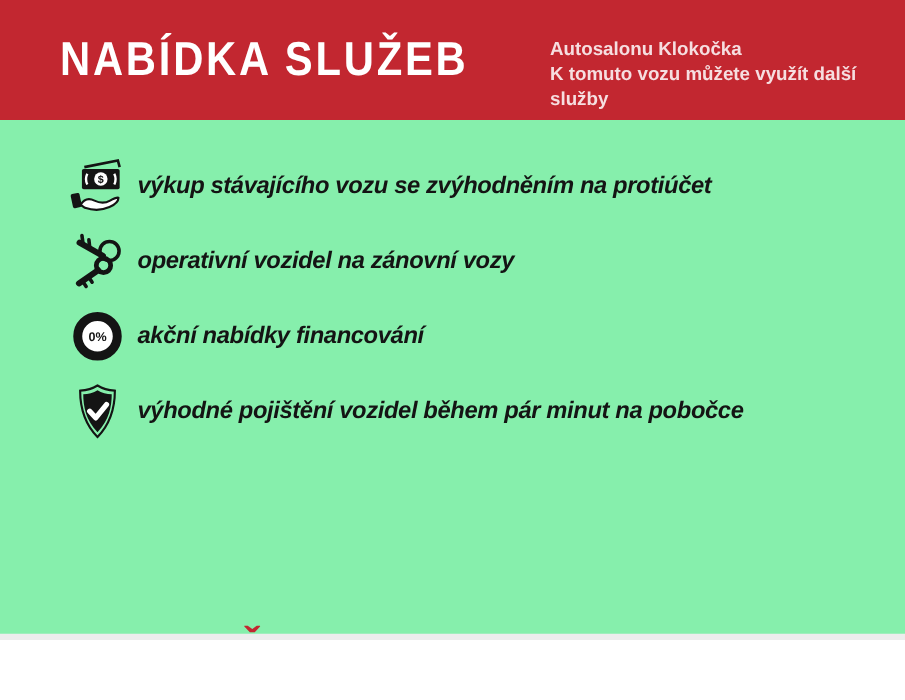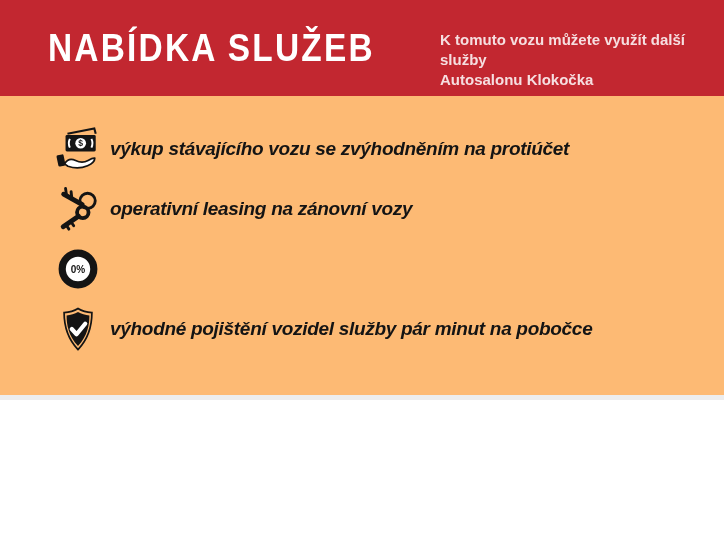--- a/index.html
+++ b/index.html
@@ -1,16 +1,16 @@
 <!DOCTYPE html>
 <html><head>
 <meta charset="utf-8">
 <style>
   html,body{margin:0;padding:0;background:#fff;font-family:"Liberation Sans",sans-serif;}
-  .page{position:relative;width:724px;height:400px;background:#fdba74;overflow:hidden;}
+  .page{position:relative;width:724px;height:512px;background:#86efac;overflow:hidden;}
 
   
   .header{position:absolute;left:0;top:0;width:724px;height:96px;background:#c22730;}
   .title{position:absolute;left:48px;top:27px;margin:0;font-size:38px;font-weight:700;
          color:#ffffff;letter-spacing:2.5px;white-space:nowrap;
          transform:scaleX(0.88);transform-origin:left top;}
   .subtitle{position:absolute;left:440px;top:30px;width:280px;font-size:15px;font-weight:600;
             color:rgba(255,255,255,0.85);line-height:20px;}
 
   
@@ -27,22 +27,22 @@
   .bottom-strip{position:absolute;left:0;bottom:0;width:724px;height:5px;background:#ededed;}
 </style>
 </head>
 <body>
 
 <div class="page">
 
   <div class="header">
     <h1 class="title">NABÍDKA SLUŽEB</h1>
     <div class="subtitle">
+      <div>Autosalonu Klokočka</div>
       <div>K tomuto vozu můžete využít další služby</div>
-      <div>Autosalonu Klokočka</div>
     </div>
   </div>
 
   <div class="services">
 
     <div class="row">
       <span class="ic">
         <svg width="46" height="46" viewBox="0 0 48 48">
           <path d="M13 8 L41 2.5 L42.5 8" fill="none" stroke="#141414" stroke-width="2.2"></path>
           <rect x="11" y="9.5" width="31.5" height="17" rx="1.5" fill="#141414"></rect>
@@ -64,42 +64,43 @@
           <circle cx="34" cy="15.5" r="8" fill="none" stroke="#141414" stroke-width="3"></circle>
           <path d="M28.5 19.5 L9 8.5" stroke="#141414" stroke-width="5" stroke-linecap="round"></path>
           <path d="M12 9.5 L11 2.5" stroke="#141414" stroke-width="3" stroke-linecap="round"></path>
           <path d="M17.5 12.5 L16.8 6" stroke="#141414" stroke-width="3" stroke-linecap="round"></path>
           <circle cx="29" cy="27.5" r="6" fill="none" stroke="#141414" stroke-width="4"></circle>
           <path d="M24.5 31.5 L8.5 42.5" stroke="#141414" stroke-width="5" stroke-linecap="round"></path>
           <path d="M11.5 40.5 L14.5 45" stroke="#141414" stroke-width="3" stroke-linecap="round"></path>
           <path d="M16.5 37 L19.5 41.5" stroke="#141414" stroke-width="3" stroke-linecap="round"></path>
         </svg>
       </span>
-      <span class="lbl">operativní leasing na zánovní vozy</span>
+      <span class="lbl">operativní vozidel na zánovní vozy</span>
     </div>
 
     <div class="row">
       <span class="ic">
         <svg width="46" height="46" viewBox="0 0 48 48">
           <circle cx="24" cy="24" r="16.5" fill="#ffffff" stroke="#141414" stroke-width="7.5"></circle>
           <text x="24" y="28" text-anchor="middle" font-size="10.5" font-weight="bold" fill="#141414">0%</text>
         </svg>
       </span>
+      <span class="lbl">akční nabídky financování</span>
     </div>
 
 
     <div class="row">
       <span class="ic">
         <svg width="46" height="46" viewBox="0 0 48 48">
           <path d="M24 2.5 C28 5 33.5 6.5 38.5 6.8 C38.5 19 36 33 24 45.5 C12 33 9.5 19 9.5 6.8 C14.5 6.5 20 5 24 2.5 Z" fill="none" stroke="#141414" stroke-width="1.8"></path>
           <path d="M24 2.5 C28 5 33.5 6.5 38.5 6.8 C38.5 19 36 33 24 45.5 C12 33 9.5 19 9.5 6.8 C14.5 6.5 20 5 24 2.5 Z" fill="#141414" transform="translate(24 24) scale(0.82) translate(-24 -24)"></path>
           <path d="M17.5 24 L22.5 29.5 L31.5 18.5" fill="none" stroke="#ffffff" stroke-width="4.4" stroke-linecap="round" stroke-linejoin="round"></path>
         </svg>
       </span>
-      <span class="lbl">výhodné pojištění vozidel služby pár minut na pobočce</span>
+      <span class="lbl">výhodné pojištění vozidel během pár minut na pobočce</span>
     </div>
 
   </div>
 
   <p class="logo">KLOKOČKA</p>
 
   <div class="bottom-strip"></div>
 </div>
 
 </body></html>

